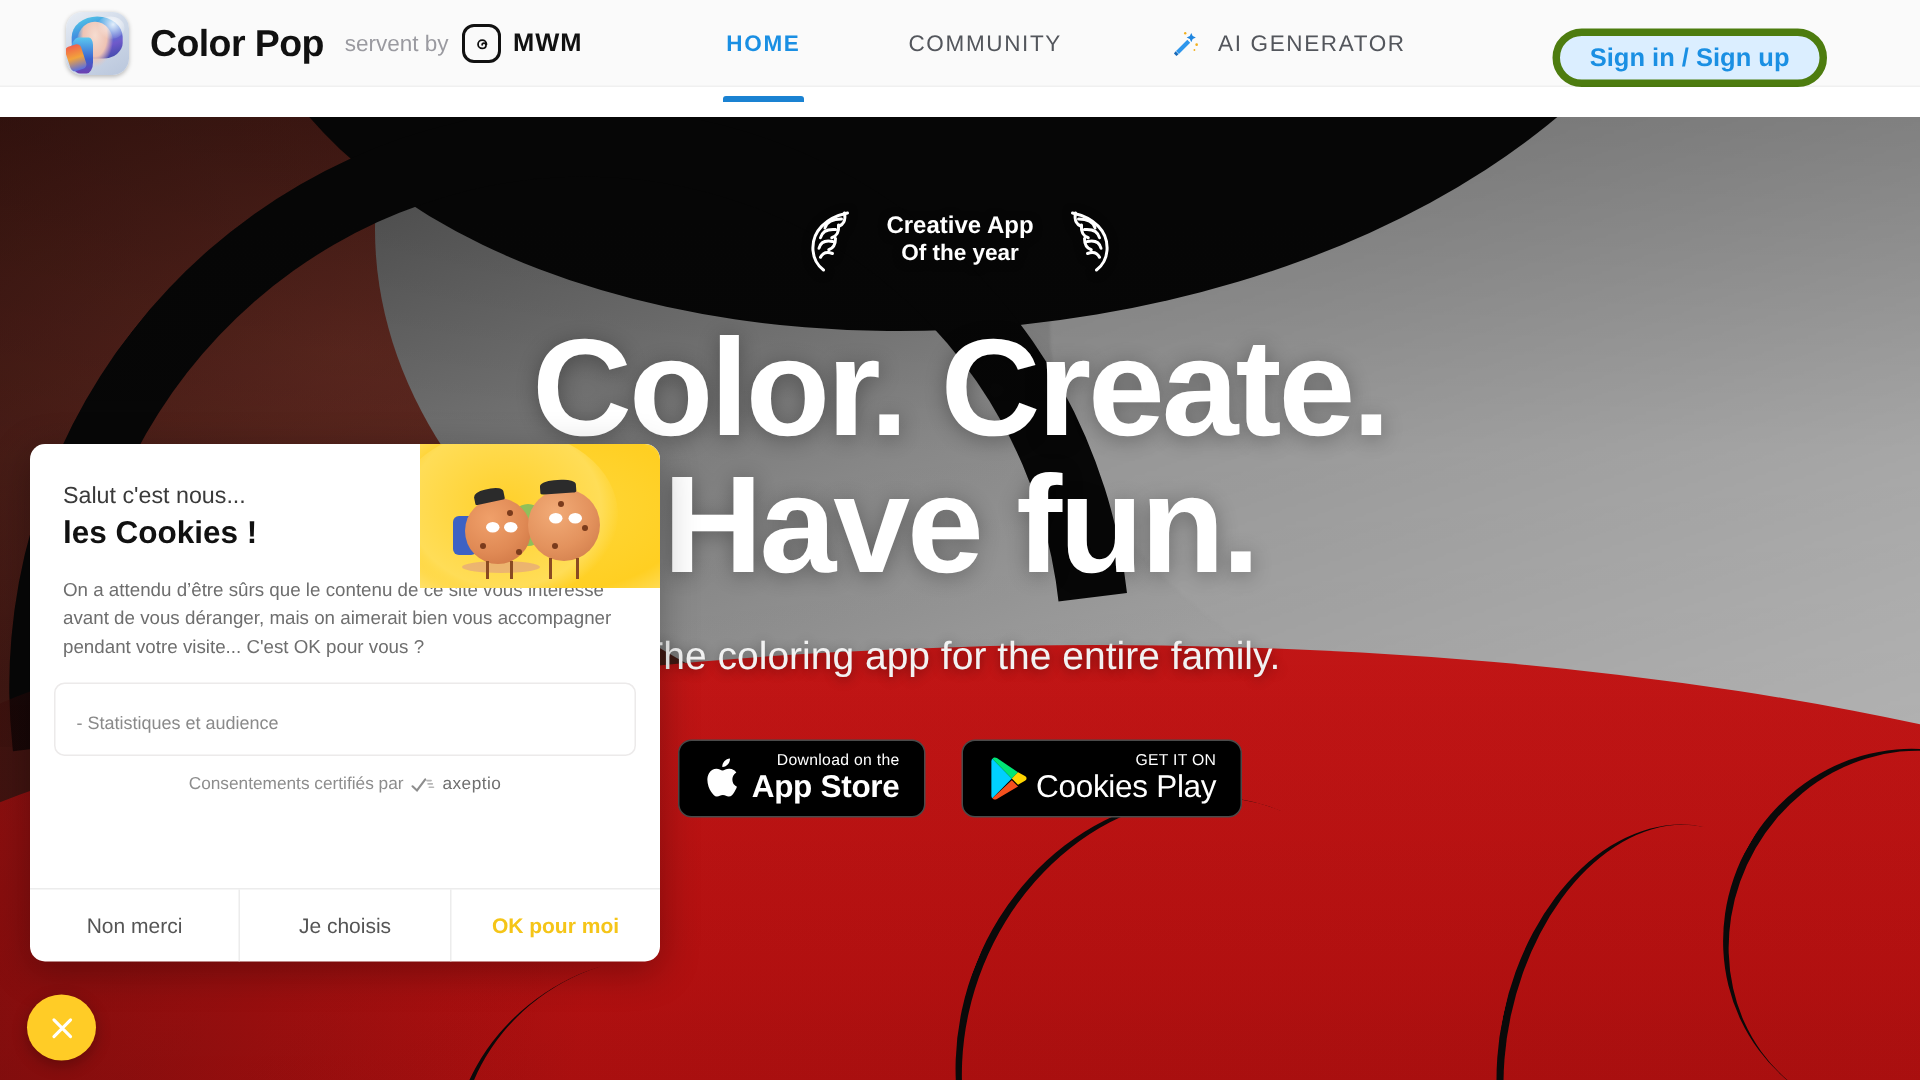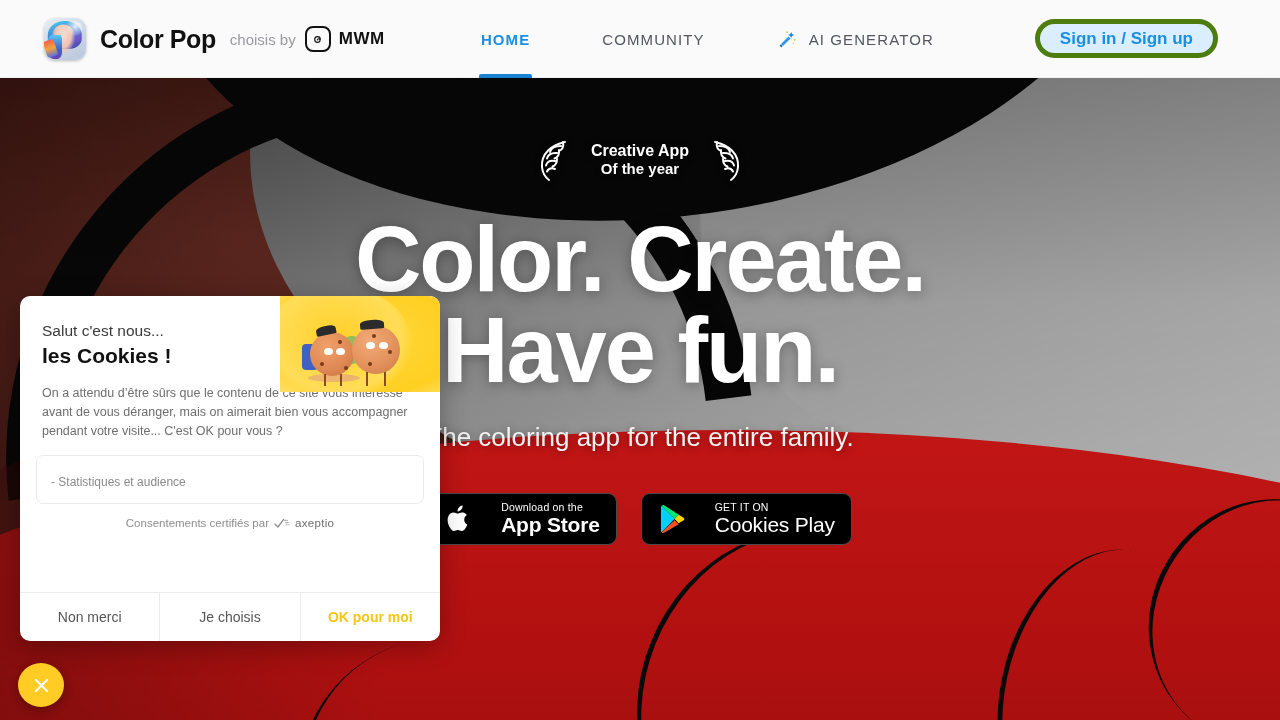--- a/index.html
+++ b/index.html
@@ -7,21 +7,21 @@
   html,body { width:1280px; height:720px; overflow:hidden; }
   body {
     font-family:"Liberation Sans", sans-serif;
     background:#ffffff;
     position:relative;
   }
 
   
   #header {
     position:absolute; top:0; left:0;
-    width:1280px; height:78px;
+    width:1280px; height:58px;
     background:#fafafa;
     z-index:40;
     display:flex; align-items:center;
   }
   #header::after{
     content:""; position:absolute; left:0; right:0; bottom:0; height:1px;
     background:rgba(0,0,0,0.04);
   }
 
   .brand { display:flex; align-items:center; margin-left:44px; }
@@ -203,21 +203,21 @@
     font-size:26px; color:#f2f2f2; text-align:center; font-weight:400;
     text-shadow:0 1px 8px rgba(0,0,0,.45);
   }
   .stores { margin-top:40px; display:flex; gap:24px; }
   .store-badge {
     height:52px; border-radius:9px; background:#000;
     border:1px solid #4a4a4a;
     display:flex; align-items:center; padding:0 16px;
     cursor:pointer;
   }
-  .store-txt { margin-left:29px; color:#fff; text-align:left; }
+  .store-txt { margin-left:5px; color:#fff; text-align:right; }
   .store-small { font-size:10.5px; line-height:1.15; letter-spacing:.2px; }
   .store-big { font-size:21px; font-weight:600; line-height:1.12; letter-spacing:-.2px; }
   .store-big.gp { font-weight:500; }
 
   
   #cookie {
     position:absolute; left:20px; top:296px; width:420px; height:345px;
     background:#fff; border-radius:10px; z-index:60;
     box-shadow:0 6px 26px rgba(0,0,0,.30);
     overflow:hidden;
@@ -290,21 +290,21 @@
 
   <div class="brand">
     <div class="app-icon">
       <div class="hair"></div>
         <div class="face"></div>
         <div class="hair2"></div>
       <div class="swatch"></div>
         <div class="hi"></div>
     </div>
     <div class="brand-name">Color Pop</div>
-    <div class="powered">choisis by</div>
+    <div class="powered">servent by</div>
     <div class="mwm-logo">
       <svg width="15" height="15" viewBox="0 0 24 24" fill="none" stroke="#111" stroke-width="1.9" stroke-linecap="round">
         <path d="M16.5 12a4.5 4.5 0 1 0-4.5 4.5c3 0 4-2 4-3.4 0-1.3-1-2.3-2.2-2.3-1.1 0-1.9.8-1.9 1.8"></path>
       </svg>
     </div>
     <div class="mwm-name">MWM</div>
   </div>
 
   <div id="nav">
     <div class="nav-item active">

